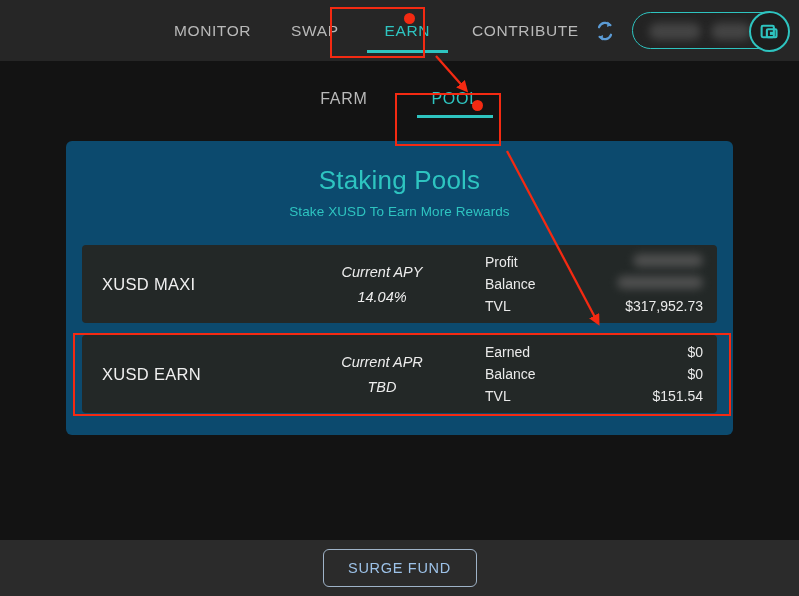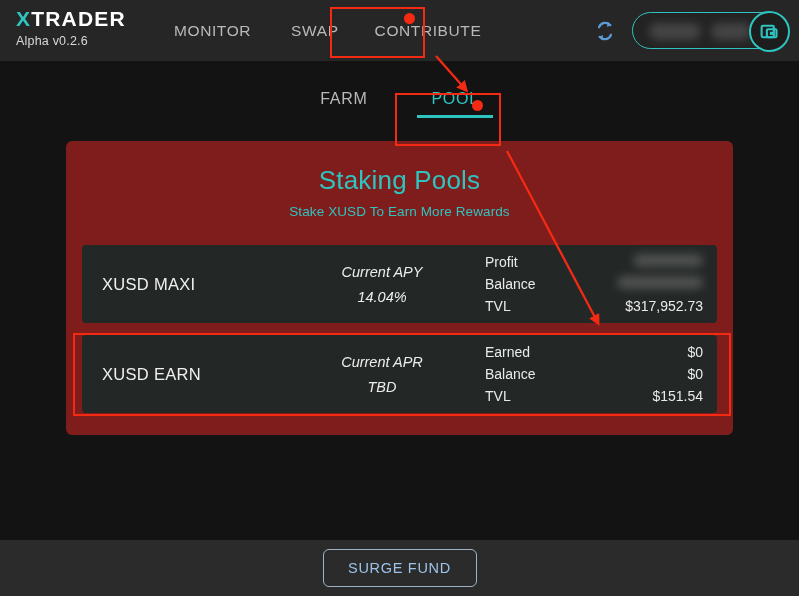--- a/index.html
+++ b/index.html
@@ -124,21 +124,21 @@
   .subtab.active { color: #2ec4c0; }
   .subtab.active .sub-underline {
     position: absolute; left: 10px; right: 10px; bottom: 6px;
     height: 3px; background: #2ec4c0;
   }
 
   
   .panel {
     position: absolute; left: 66px; top: 141px;
     width: 667px; height: 294px;
-    background: #7f1d1d;
+    background: #0c4a6e;
     border-radius: 6px;
   }
   .panel-title {
     margin-top: 24px;
     text-align: center;
     font-size: 26px;
     color: #2ec4c0;
     letter-spacing: .2px;
   }
   .panel-sub {
@@ -244,31 +244,31 @@
   #anno-dot-earn { left: 404px; top: 13px; }
   #anno-dot-pool { left: 472px; top: 100px; }
 </style>
 </head>
 <body>
 
 <div class="app">
 
   <div class="header">
 
-    <div class="brand">
-      <div class="brand-logo"><span class="x">X</span><span>TRADER</span></div>
-      <div class="brand-version">Alpha v0.2.6</div>
-    </div>
 
     <div class="nav">
       <div class="nav-item" id="nav-monitor">
         <span>MONITOR</span>
       </div>
       <div class="nav-item" id="nav-swap">
         <span>SWAP</span>
+      </div>
+      <div class="nav-item active" id="nav-earn">
+        <span>EARN</span>
+        <span class="nav-underline"></span>
       </div>
       <div class="nav-item" id="nav-contribute">
         <span>CONTRIBUTE</span>
       </div>
     </div>
 
     <div class="header-right">
       <svg class="refresh-icon" viewBox="0 0 24 24">
         <path d="M6.5 8.5 A6.2 6.2 0 0 1 17 6.6" fill="none" stroke="#5b9bd5" stroke-width="2.1" stroke-linecap="round"></path>
         <path d="M17.5 15.5 A6.2 6.2 0 0 1 7 17.4" fill="none" stroke="#5b9bd5" stroke-width="2.1" stroke-linecap="round"></path>

